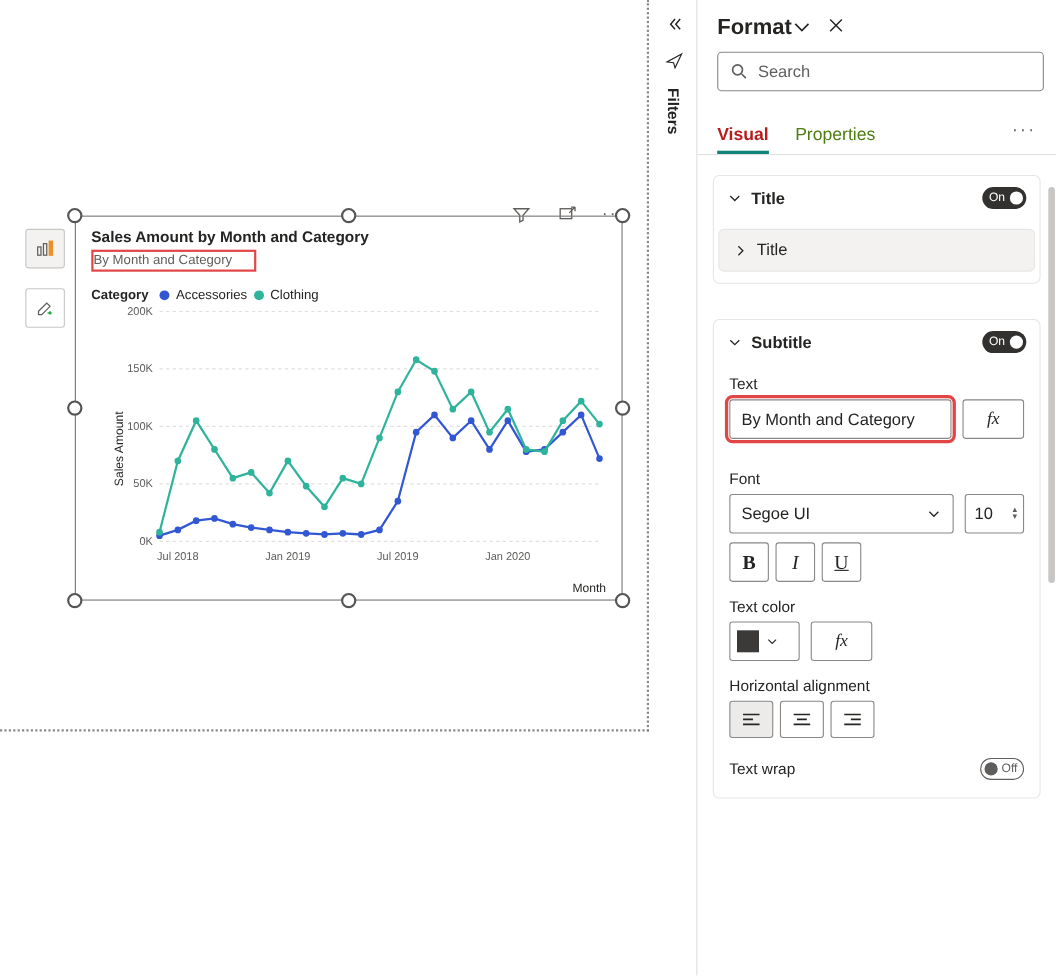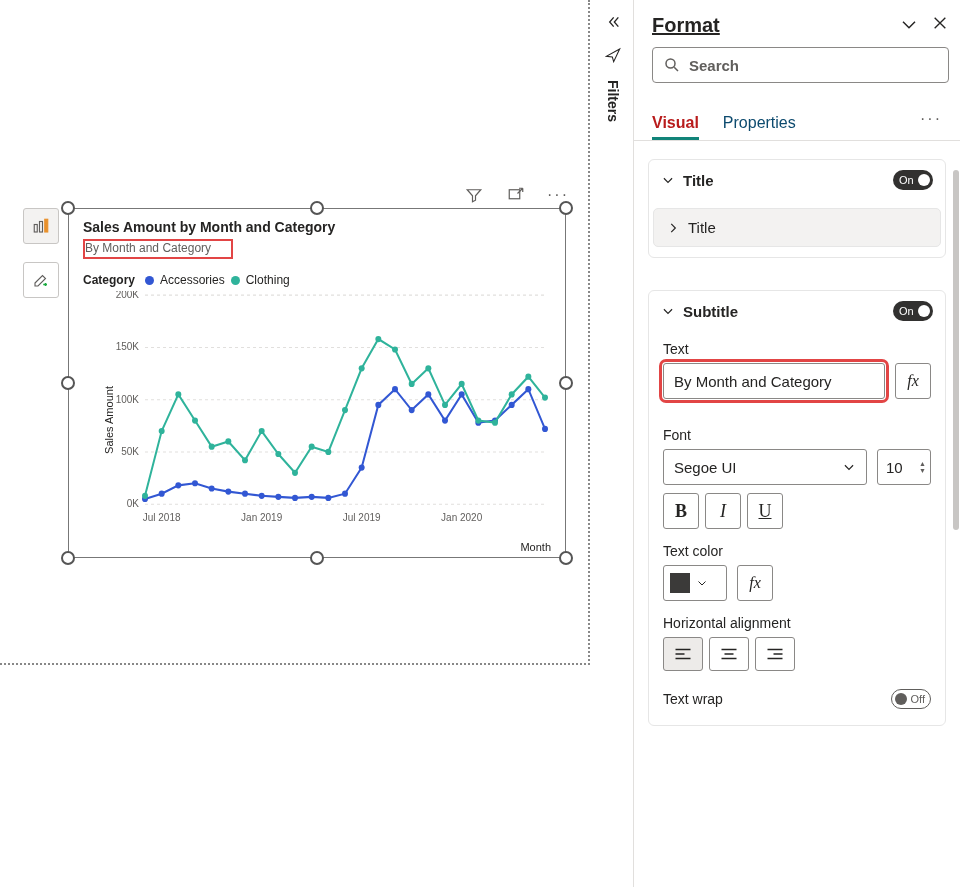--- a/index.html
+++ b/index.html
@@ -39,21 +39,21 @@
   .visual-toolbar {
     position: absolute;
     right: 20px; top: 185px;
     display: flex; gap: 22px;
     color: #605e5c;
   }
   .visual-toolbar .tb-icon { width: 20px; height: 20px; cursor: pointer; display:flex; align-items:center; justify-content:center; }
 
   .sel-box {
     position: absolute;
-    left: 68px; top: 208px;
+    left: 68px; top: 196px;
     width: 498px; height: 350px;
     border: 1px solid #777;
   }
   .sel-handle {
     position: absolute; width: 14px; height: 14px;
     border: 2px solid #555; border-radius: 50%;
     background: #fff;
   }
   .sel-handle.tl { left: -8px; top: -8px; }
   .sel-handle.tm { left: 50%; top: -8px; margin-left: -7px; }
@@ -100,40 +100,39 @@
   .format-pane {
     position: absolute;
     left: 634px; top: 0;
     width: 326px; height: 887px;
     display:flex; flex-direction:column;
   }
   .pane-scroll { position:absolute; right:0; top:170px; bottom:0; width:8px; }
   .pane-scroll .thumb { position:absolute; top:0; width:6px; left:1px; height:360px; background:#c8c6c4; border-radius:3px; }
 
   .pane-header {
-    display:flex; align-items:center; justify-content:space-between;
+    display:flex; align-items:center; 
     padding: 14px 12px 10px 18px;
-    text-decoration: underline;
   }
   .pane-header h1 { font-size: 20px; font-weight:600; margin:0; }
   .pane-header .hdr-icons { display:flex; gap:14px; color:#252423; }
-  .search-wrap { padding: 0 11px 14px 18px; font-weight: bold; }
+  .search-wrap { padding: 0 11px 14px 18px; }
   .search-box {
     display:flex; align-items:center; gap:8px;
     border:1px solid #8a8886; border-radius:4px;
     height:36px; padding:0 10px;
     color:#605e5c; font-size:15px;
   }
   .tabs-row {
     display:flex; align-items:center; justify-content:space-between;
     padding: 0 18px; border-bottom:1px solid #e1dfdd;
     height: 44px;
   }
   .tabs { display:flex; gap:24px; height:100%; align-items:flex-end; }
-  .tab { font-size:16px; color:#0c4a6e; padding-bottom:8px; cursor:pointer; }
+  .tab { font-size:16px; color:#4d7c0f; padding-bottom:8px; cursor:pointer; }
   .tab.active { color:#b91c1c; font-weight:600; border-bottom:3px solid #118479; padding-bottom:5px; }
   .tab-more { color:#605e5c; letter-spacing:2px; font-size:16px; cursor:pointer; }
 
   .pane-body { padding: 18px 14px 0 14px; overflow:hidden; flex:1; display:flex; flex-direction:column; gap:32px; }
 
   .section-closed, .section-open {
     border:1px solid #e6e6e6; border-radius:6px;
     background:#fff;
   }
   .section-hdr {
@@ -168,21 +167,21 @@
   .section-body { padding: 10px 14px 16px 14px; display:flex; flex-direction:column; gap:14px; }
   .field-label { font-size:14px; color:#252423; }
   .row { display:flex; gap:10px; align-items:center; }
   .text-input, .select-input {
     height:36px; border:1px solid #8a8886; border-radius:3px;
     padding:0 10px; font-size:15px; color:#252423; background:#fff;
     display:flex; align-items:center; justify-content:space-between;
   }
   .text-input.hl { outline:3px solid #e24545; outline-offset:1px; }
   .fx-btn {
-    width:36px; height:36px; border:1px solid #8a8886; border-radius:3px;
+    width:56px; height:36px; border:1px solid #8a8886; border-radius:3px;
     display:flex; align-items:center; justify-content:center;
     font-style:italic; font-family:"Times New Roman",serif; font-size:16px;
     cursor:pointer;
   }
   .num-spin { width:54px; height:36px; border:1px solid #8a8886; border-radius:3px; display:flex; align-items:center; padding:0 4px 0 8px; justify-content:space-between; font-size:15px; }
   .spin-arrows { display:flex; flex-direction:column; font-size:7px; color:#605e5c; line-height:7px; }
   .biu { display:flex; gap:6px; }
   .biu .b {
     width:36px; height:36px; border:1px solid #8a8886; border-radius:3px;
     display:flex; align-items:center; justify-content:center; cursor:pointer;

